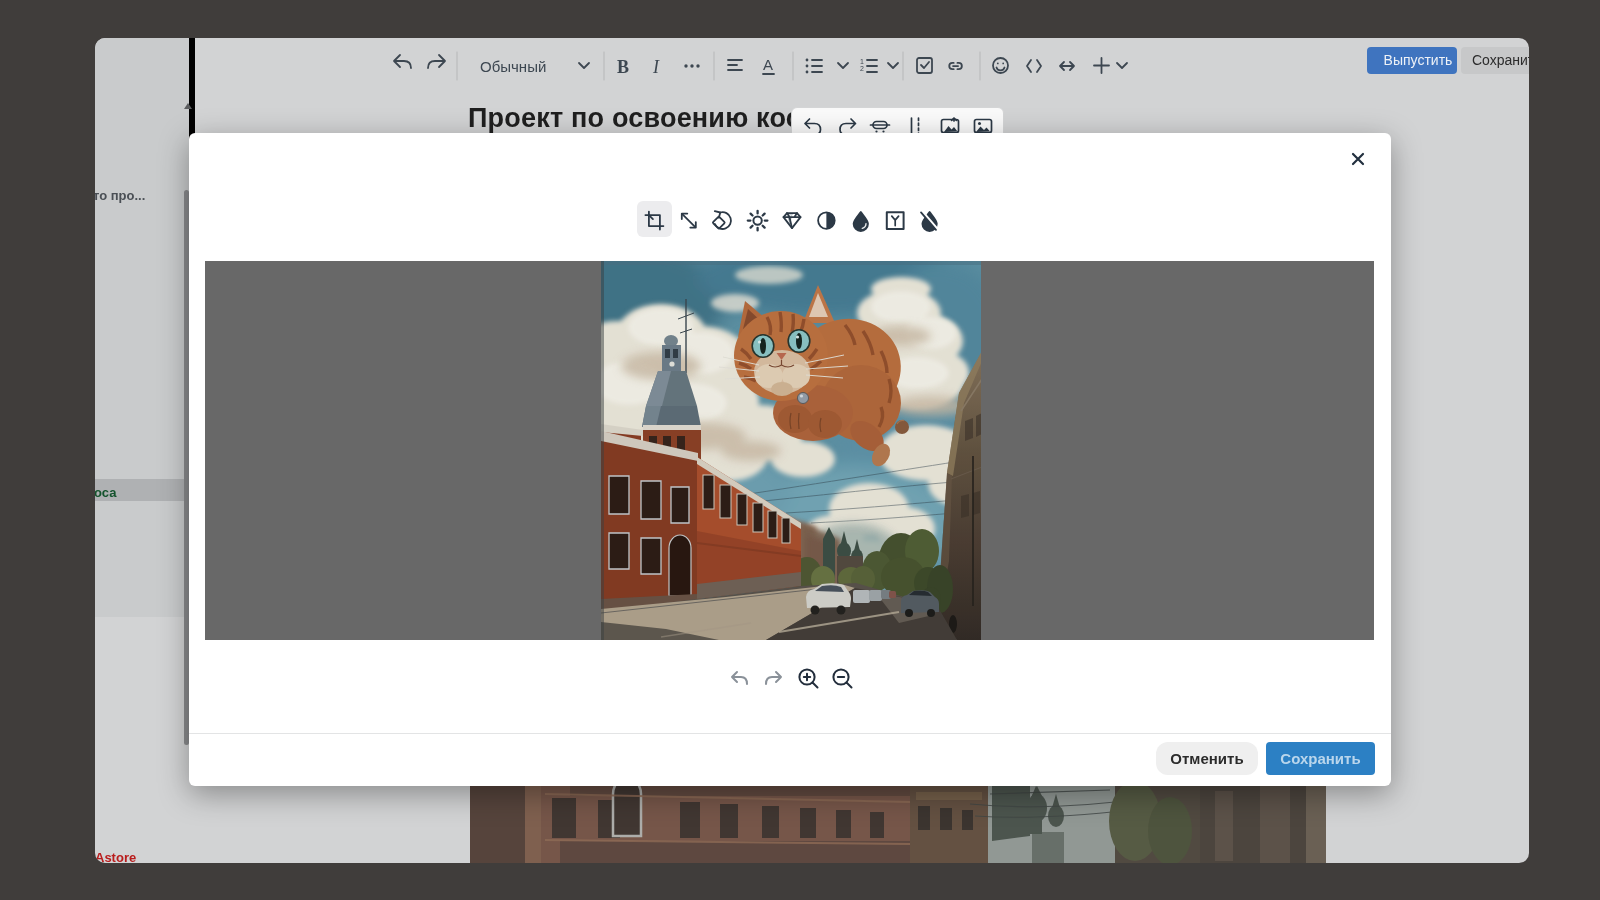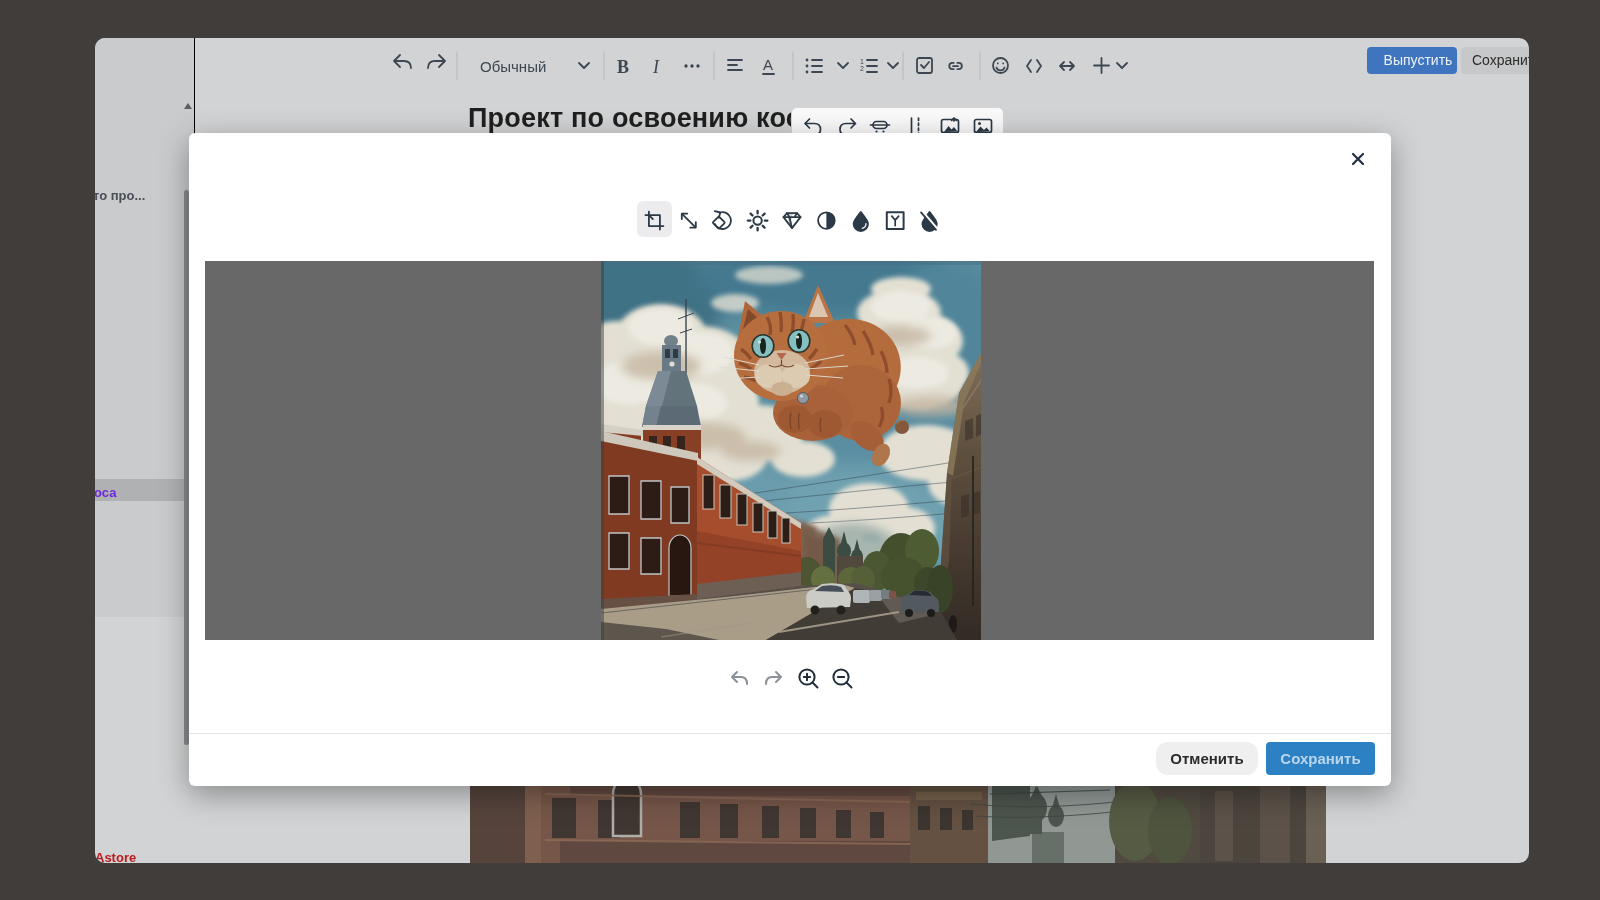--- a/index.html
+++ b/index.html
@@ -2,21 +2,21 @@
 <html lang="ru"><head>
 <meta charset="utf-8">
 <style>
   * { margin:0; padding:0; box-sizing:border-box; }
   html,body { width:1600px; height:900px; overflow:hidden; background:#403d3b;
     font-family:"Liberation Sans", sans-serif; }
   #stage { position:absolute; left:12px; top:0; width:1600px; height:900px; }
   #win { position:absolute; left:83px; top:38px; width:1434px; height:825px;
     background:#d2d3d4; border-radius:10px; overflow:hidden; }
   #sidebar { position:absolute; left:0; top:0; width:100px; height:579px;
-    background:#c9cbcc; border-right:1px solid #000000; }
+    background:#c9cbcc; border-right:6px solid #000000; }
   .sbtxt { position:absolute; color:#4a4f55; font-size:13px; font-weight:bold; }
   #sbsel { position:absolute; left:0; top:441px; width:95px; height:22px; background:#afb1b3; }
   #sbthumb { position:absolute; left:89px; top:152px; width:5px; height:555px; background:#8a8b8d; border-radius:3px; }
   #heading { position:absolute; left:373px; top:66px; color:#1f1f1f; font-size:27px; line-height:29px; font-weight:bold; letter-spacing:0.2px; }
   .tbicon { position:absolute; top:14px; }
   #popup { position:absolute; left:696px; top:69px; width:213px; height:38px;
     background:#fafafa; border:1px solid #d4d5d6; border-radius:6px; }
   .btn { position:absolute; border-radius:4px; font-size:14px; text-align:center; }
   #btn-release { left:1272px; top:9px; width:90px; height:27px; background:#3f74bf; color:#eef2f7; line-height:27px;padding-left:12px; }
   #btn-save-top { left:1366px; top:9px; width:80px; height:27px; background:#c7c8c9; color:#2c2c2c; line-height:27px; text-align:left; padding-left:11px; }
@@ -107,21 +107,21 @@
           <path d="M 0 7 H 14 M 0 7 l 4 -4 M 0 7 l 4 4 M 14 7 l -4 -4 M 14 7 l -4 4"></path>
         </g>
       <g transform="translate(702,12)">
           <path d="M 7.5 0 V 15 M 0 7.5 H 15"></path>
         </g>
       <path d="M 725 17 l 5 5 l 5 -5"></path>
     </svg>
     <div id="sidebar">
       <div class="sbtxt" style="left:-2px; top:150px;">то про...</div>
       <div id="sbsel"></div>
-      <div class="sbtxt" style="left:-1px; top:447px; font-weight:bold; color:#6d28d9;">оса</div>
+      <div class="sbtxt" style="left:-1px; top:447px; font-weight:bold; color:#14532d;">оса</div>
       <div class="sbtxt" style="left:0px; top:812px; color:#b91c1c;">Astore</div>
       <svg style="position:absolute; left:88px; top:64px;" width="10" height="8">
           <path d="M 5 1 L 9 7 H 1 Z" fill="#5c5d5f"></path>
         </svg>
       <div id="sbthumb"></div>
     </div>
     <div id="heading">Проект по освоению космоса</div>
     <div id="popup">
       <svg width="211" height="36" viewBox="0 0 211 36" fill="none" stroke="#2c3946" stroke-width="1.7" stroke-linecap="round" stroke-linejoin="round">
         <g transform="translate(21,18)">

